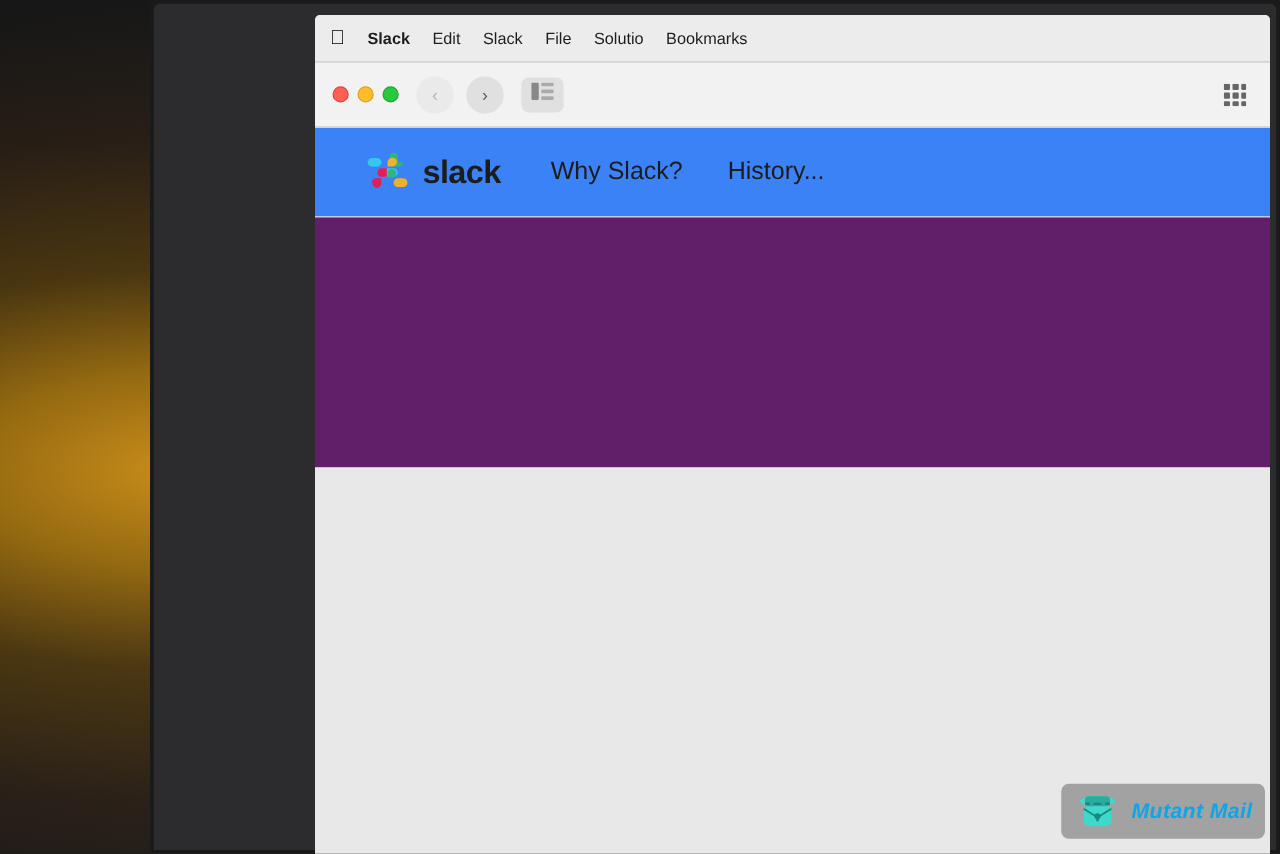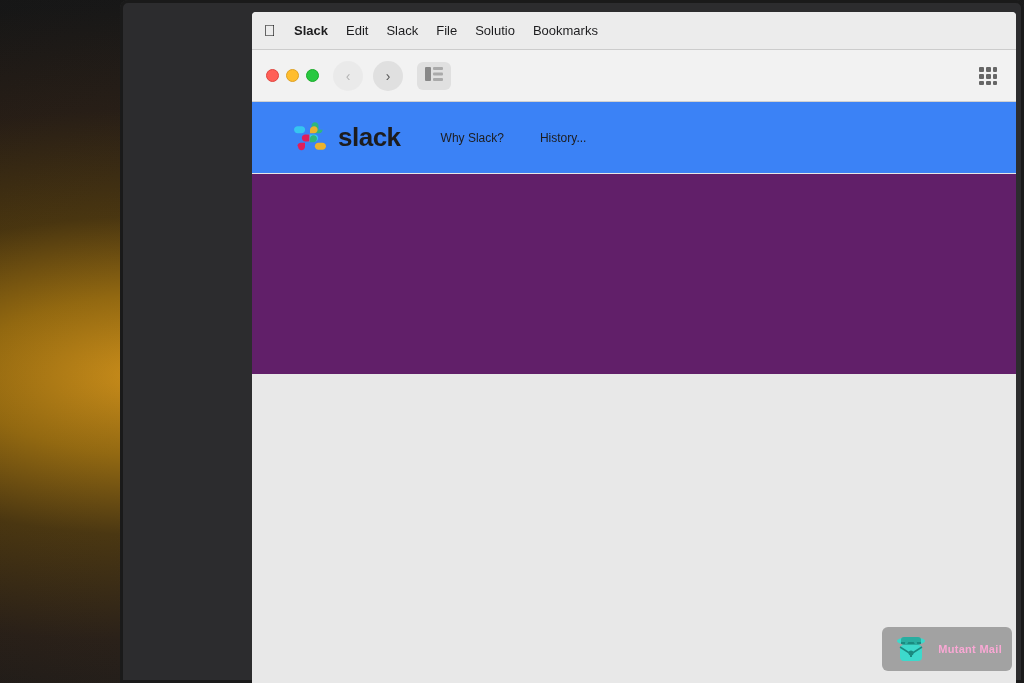--- a/index.html
+++ b/index.html
@@ -183,21 +183,21 @@
       letter-spacing: -0.5px;
     }
 
     .slack-nav-items {
       display: flex;
       gap: 36px;
       align-items: center;
     }
 
     .slack-nav-item {
-      font-size: 12px;
+      font-size: 20px;
       color: #1d1c1d;
       cursor: pointer;
       white-space: nowrap;
     }
 
     
     .slack-hero {
       background: #611f69;
       height: 200px;
       width: 100%;
@@ -217,25 +217,26 @@
       z-index: 100;
     }
 
     .mutant-mail-icon {
       width: 38px;
       height: 32px;
       position: relative;
     }
 
     .mutant-mail-text {
-      font-size: 11px;
+      font-size: 17px;
       font-weight: 700;
-      color: #f9a8d4;
+      color: #0ea5e9;
       letter-spacing: 0.3px;
       font-family: Arial, sans-serif;
+      font-style: italic;
     }
 
     
     .slack-svg-icon {
       width: 36px;
       height: 36px;
     }
   </style>
 </head>
 <body>

